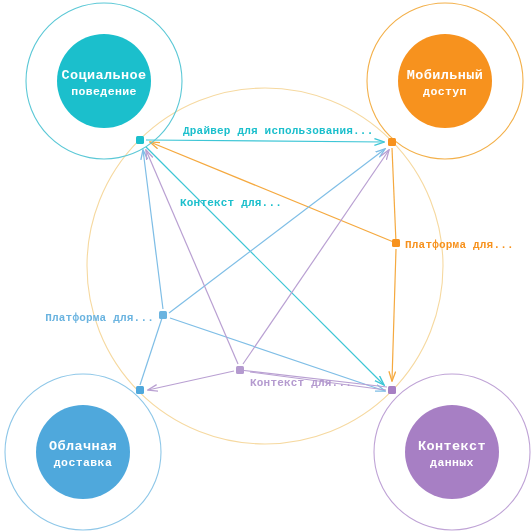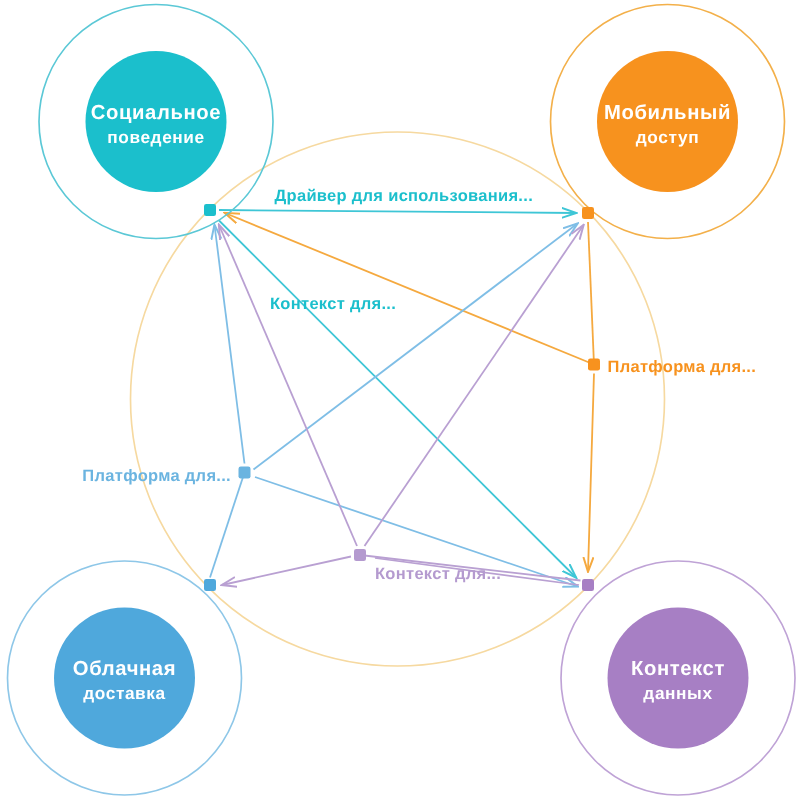--- a/index.html
+++ b/index.html
@@ -10,20 +10,21 @@
   }
   body {
     font-family: "Liberation Sans", sans-serif;
   }
   #diagram-root {
     position: relative;
     width: 531px;
     height: 532px;
     background: #ffffff;
     overflow: hidden;
+    font-family: Liberation Mono, monospace;
   }
   #diagram-svg {
     position: absolute;
     left: 0;
     top: 0;
     width: 531px;
     height: 532px;
   }
   .node-title {
     font-weight: bold;

